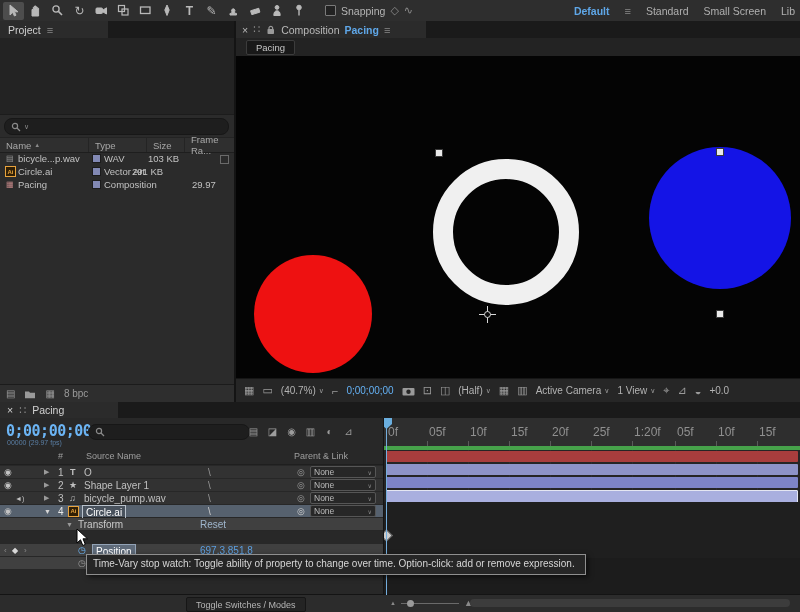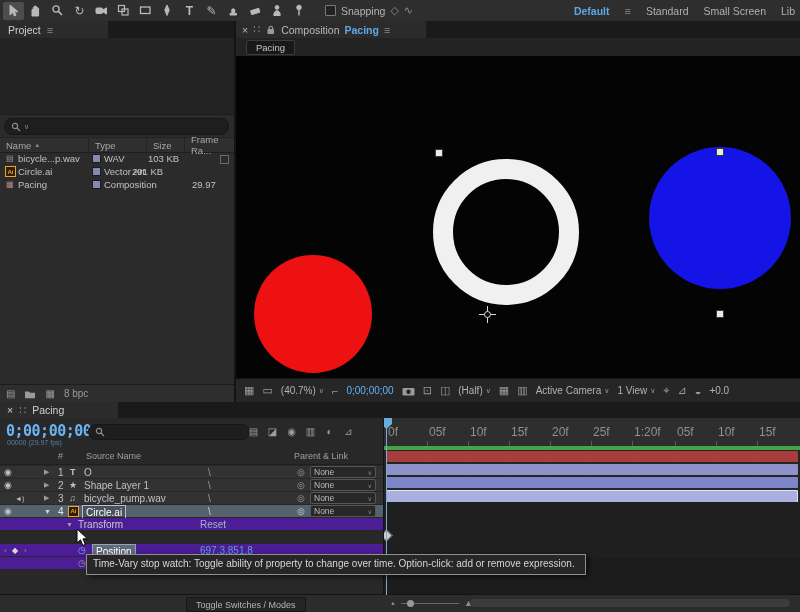--- a/index.html
+++ b/index.html
@@ -57,21 +57,21 @@
   .tl-left{position:absolute;top:16px;left:0;width:383px;bottom:17px;background:#282828;border-right:1px solid #141414;}
   .tl-timecode{position:absolute;top:4px;left:6px;font-family:"DejaVu Sans Mono",monospace;font-size:15px;font-weight:bold;color:#6cb5f5;letter-spacing:-0.5px;}
   .tl-frameinfo{position:absolute;top:21px;left:7px;font-size:7px;color:#5a7fa5;}
   .tl-search{position:absolute;top:6px;left:88px;width:148px;height:14px;background:#1e1e1e;border:1px solid #171717;border-radius:8px;display:flex;align-items:center;gap:3px;padding:0 6px;color:#8a8a8a;}
   .tl-hicons{position:absolute;top:6px;left:246px;display:flex;gap:4px;}
   .tl-hicons span{width:15px;height:14px;display:flex;align-items:center;justify-content:center;color:#9d9d9d;font-size:10px;}
   .tl-colhead{position:absolute;top:31px;left:0;right:0;height:15px;font-size:9px;color:#9f9f9f;border-bottom:1px solid #1f1f1f;}
   .tlrow{position:absolute;left:0;width:383px;height:13px;background:#323232;border-bottom:1px solid #272727;font-size:10px;color:#c0c0c0;box-sizing:border-box;}
   .tlrow > *{position:absolute;top:0;height:12px;display:flex;align-items:center;}
   .tlrow.sel{background:#56616e;}
-  .tlrow.prop{background:#4c1d95;}
+  .tlrow.prop{background:#404040;}
   .eyeico{color:#c3c3c3;font-size:9px;}
   .drop{height:10px;border:1px solid #565656;background:#272727;border-radius:2px;display:flex;align-items:center;justify-content:space-between;padding:0 3px;font-size:8.5px;color:#bdbdbd;width:58px;box-sizing:content-box;}
   .val{color:#5c9fe0;}
   .namebox{border:1px solid #b9c2cc;padding:0 3px;background:rgba(0,0,0,0.15);}
   .plabel-sel{background:#5f6b7a;border:1px solid #93a3b6;color:#fff;padding:0 3px;}
   .tl-right{position:absolute;top:16px;left:384px;right:0;bottom:17px;background:#252525;overflow:hidden;}
   .ruler{position:absolute;top:0;left:0;right:0;height:28px;background:#2e2e2e;border-bottom:1px solid #191919;}
   .rlabel{position:absolute;top:7px;font-size:12px;color:#909090;}
   .rtick{position:absolute;bottom:0;width:1px;height:5px;background:#5a5a5a;}
   .gline{position:absolute;top:32px;bottom:0;width:1px;background:#2c2c2c;}

